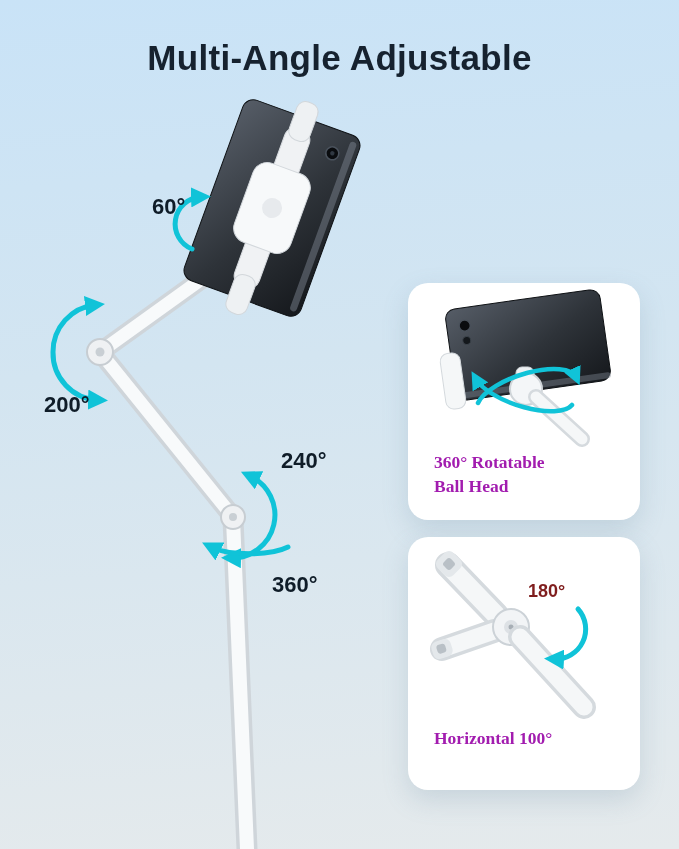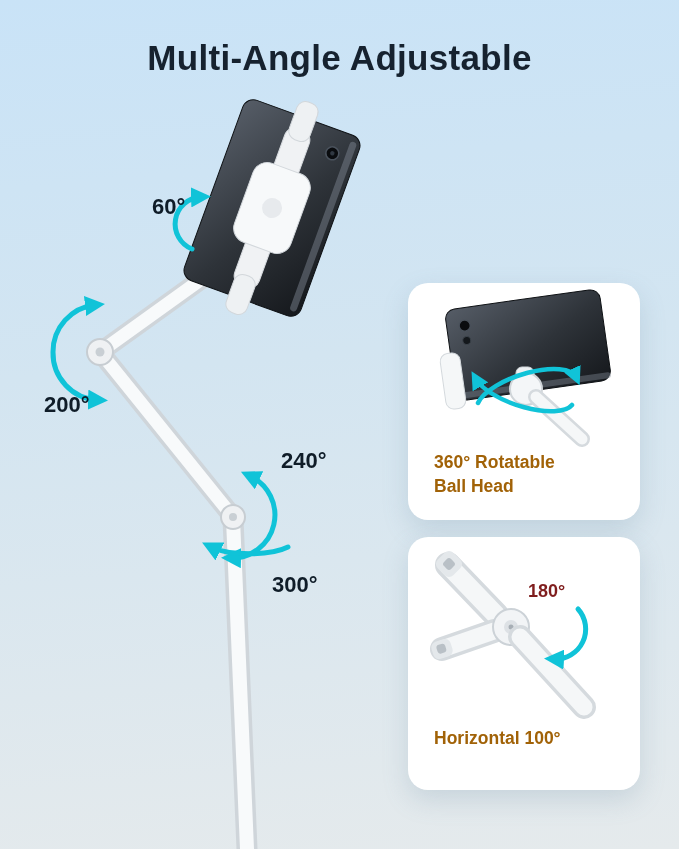--- a/index.html
+++ b/index.html
@@ -26,21 +26,21 @@
   .lbl-240{left:236px;top:448px;margin-left:45px;}
   .lbl-360{left:272px;top:572px;}
   .card{
     position:absolute;left:408px;width:232px;background:#ffffff;border-radius:20px;
     box-shadow:0 10px 26px rgba(105,135,160,.22);
   }
   .card-ballhead{top:283px;height:237px;}
   .card-hinge  {top:537px;height:253px;}
   .card svg{display:block;border-radius:20px 20px 0 0;}
   .caption{
-    position:absolute;left:26px;font-size:17.5px;font-weight:800;color:#a16207;line-height:1.35;
+    position:absolute;left:26px;font-size:17.5px;font-weight:800;color:#a21caf;line-height:1.35;font-family:Liberation Serif, serif;
   }
   .card-ballhead .caption{top:168px;}
   .card-hinge   .caption{top:190px;}
   .inner-angle{
     position:absolute;left:120px;top:44px;font-size:18px;font-weight:800;color:#7f1d1d;
   }
 </style>
 </head>
 <body>
 
@@ -109,21 +109,21 @@
       <path d="M 192 249 A 27 27 0 0 1 201 197" marker-end="url(#arrE)"></path>
       <path d="M 98 400 A 47 47 0 0 1 53 352 A 47 47 0 0 1 95 305" marker-start="url(#arrS)" marker-end="url(#arrE)"></path>
       <path d="M 250 476 A 43 43 0 0 1 231 558" marker-start="url(#arrS)" marker-end="url(#arrE)"></path>
       <path d="M 288 547 A 46 15 0 0 1 211 547" marker-end="url(#arrE)"></path>
     </g>
   </svg>
 
   <div class="angle-label lbl-60">60°</div>
   <div class="angle-label lbl-200">200°</div>
   <div class="angle-label lbl-240">240°</div>
-  <div class="angle-label lbl-360">300°</div>
+  <div class="angle-label lbl-360">360°</div>
 
   <div class="card card-ballhead">
     <svg viewBox="0 0 232 166" width="232" height="166" aria-hidden="true">
       <g transform="translate(120,62) rotate(-8)">
         <rect x="-78" y="-46" width="156" height="92" rx="10" fill="url(#tabGrad)" stroke="#0e1114"></rect>
         <circle cx="-60" cy="-28" r="5.5" fill="#0a0c0f" stroke="#4a525c" stroke-width="1.2"></circle>
         <circle cx="-60" cy="-13" r="4" fill="#14181c" stroke="#3c434b" stroke-width="1"></circle>
         <rect x="-78" y="38" width="156" height="6" rx="3" fill="#7a828d" opacity="0.45"></rect>
       </g>
       <g>

